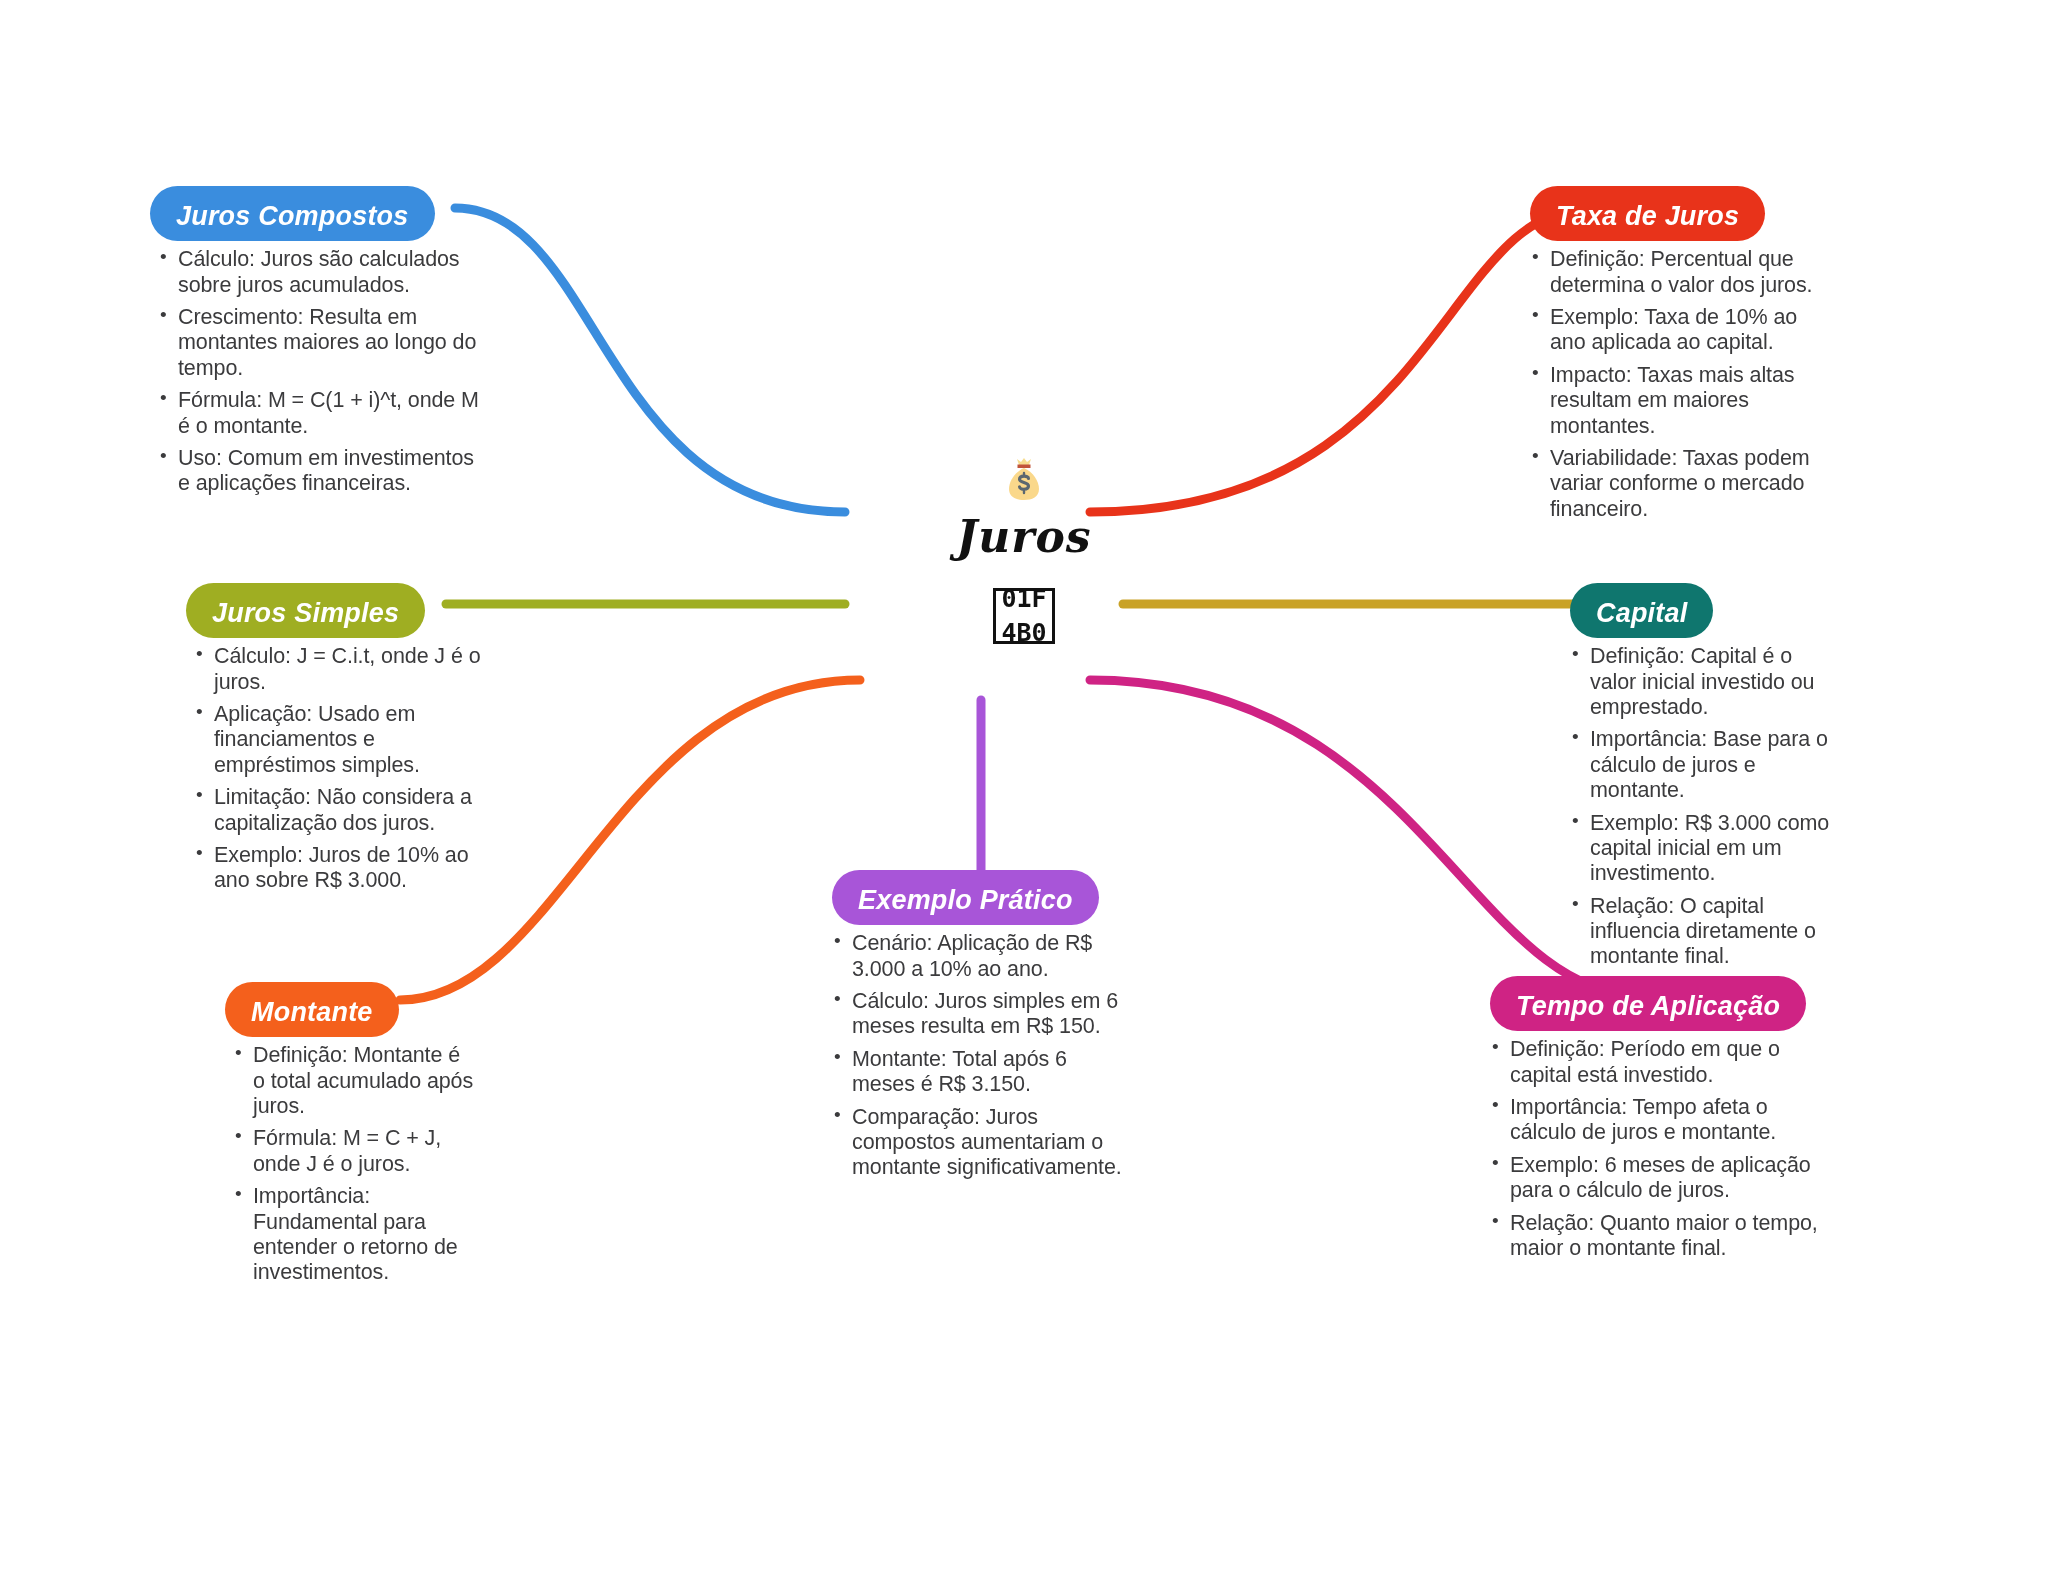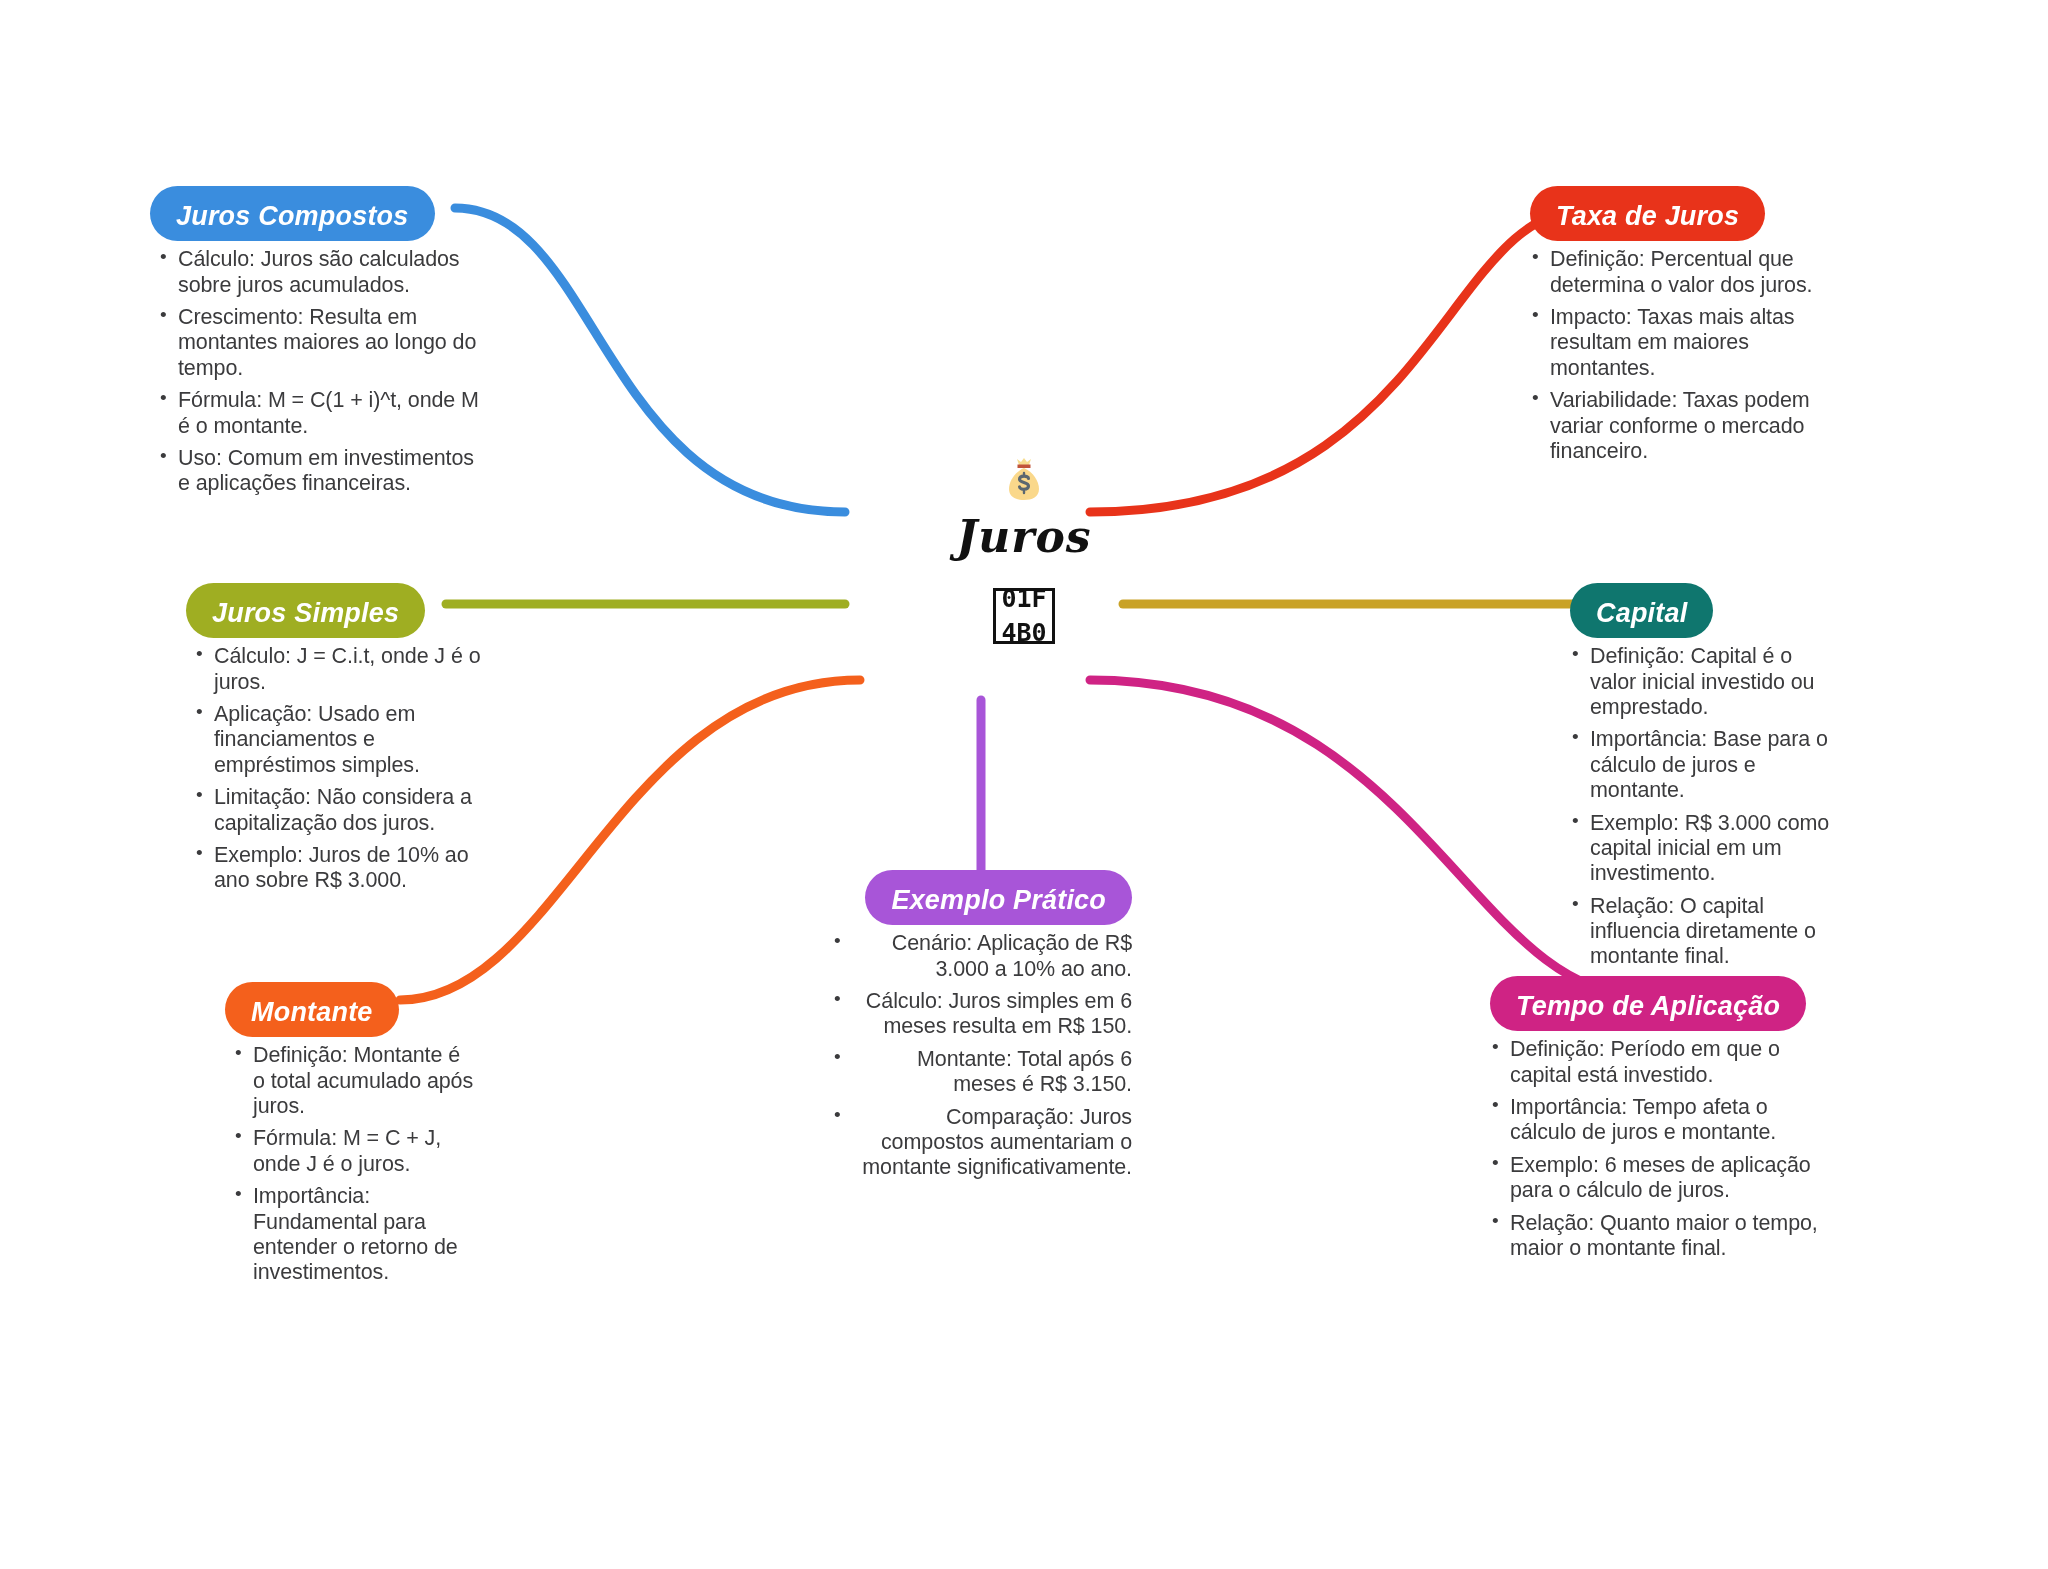--- a/index.html
+++ b/index.html
@@ -87,21 +87,21 @@
     box-sizing:border-box;
     gap:8px;
   }
 
   
   #b-compostos{left:150px;top:186px;width:330px;}
   #b-taxa{left:1530px;top:186px;width:300px;}
   #b-simples{left:186px;top:583px;width:300px;}
   #b-capital{left:1570px;top:583px;width:270px;}
   #b-montante{left:225px;top:982px;width:250px;}
-  #b-exemplo{left:832px;top:870px;width:300px;text-align:right;}
+  #b-exemplo{left:832px;top:870px;width:300px;}
   #b-tempo{left:1490px;top:976px;width:340px;}
 
   #b-compostos .bullets li,#b-simples .bullets li,
   #b-montante .bullets li{margin-left:8px;}
 </style>
 </head>
 <body>
 
 <div id="canvas">
 
@@ -146,20 +146,21 @@
       <li>Crescimento: Resulta em montantes maiores ao longo do tempo.</li>
       <li>Fórmula: M = C(1 + i)^t, onde M é o montante.</li>
       <li>Uso: Comum em investimentos e aplicações financeiras.</li>
     </ul>
   </div>
 
   <div class="branch" id="b-taxa">
     <div class="pill" style="background: rgb(232, 51, 26);">Taxa de Juros</div>
     <ul class="bullets">
       <li>Definição: Percentual que determina o valor dos juros.</li>
+      <li>Exemplo: Taxa de 10% ao ano aplicada ao capital.</li>
       <li>Impacto: Taxas mais altas resultam em maiores montantes.</li>
       <li>Variabilidade: Taxas podem variar conforme o mercado financeiro.</li>
     </ul>
   </div>
 
   <div class="branch" id="b-simples">
     <div class="pill" style="background: rgb(159, 174, 34);">Juros Simples</div>
     <ul class="bullets">
       <li>Cálculo: J = C.i.t, onde J é o juros.</li>
       <li>Aplicação: Usado em financiamentos e empréstimos simples.</li>

